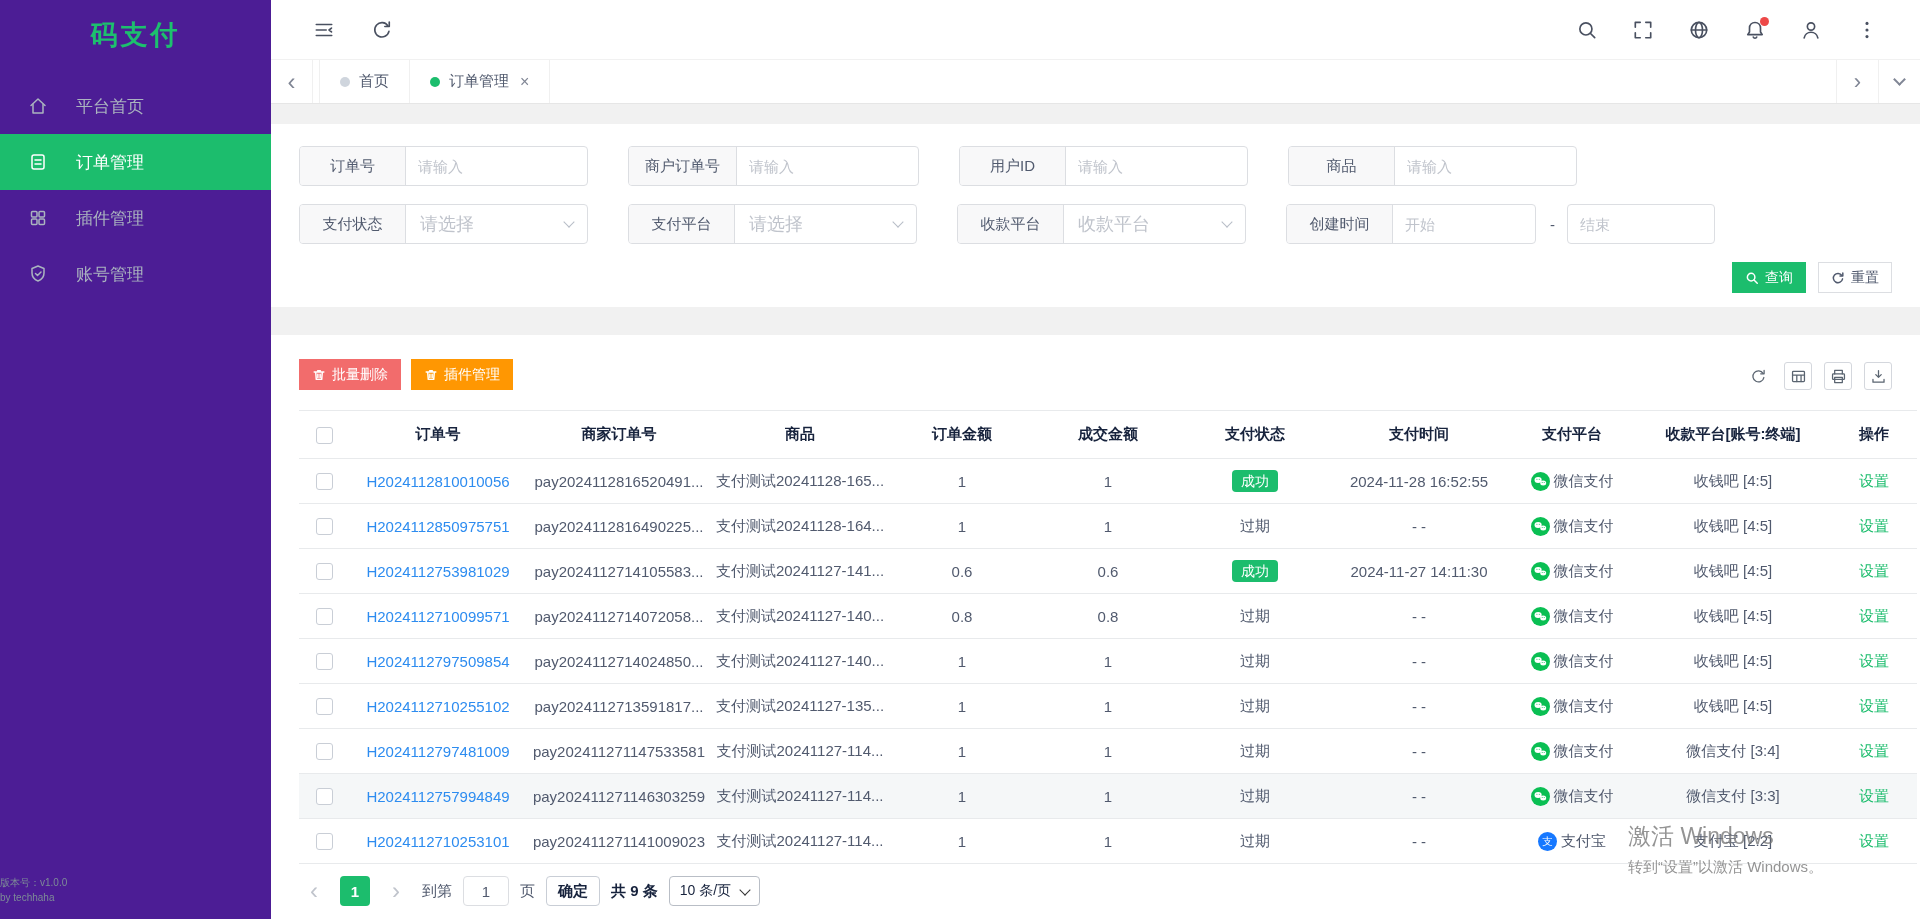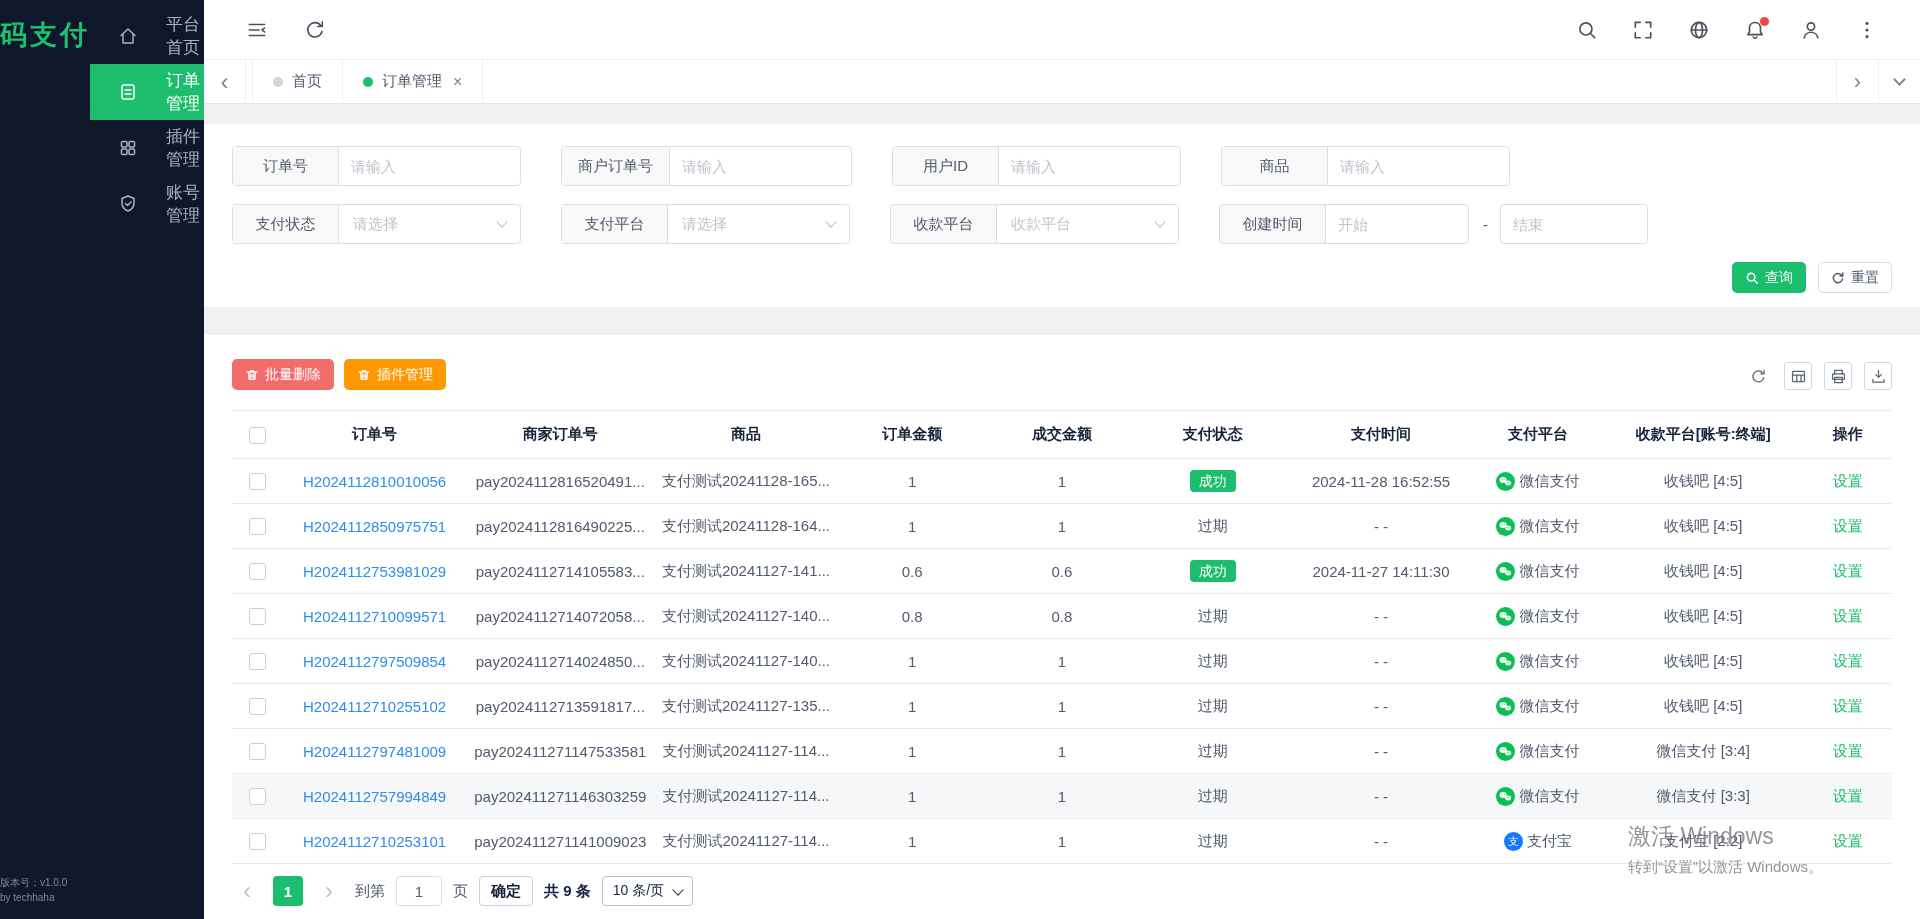--- a/index.html
+++ b/index.html
@@ -1,21 +1,21 @@
 <!DOCTYPE html>
 <html><head>
 <meta charset="utf-8">
 <style>
   *{margin:0;padding:0;box-sizing:border-box}
   html,body{width:1920px;height:919px;overflow:hidden}
   body{font-family:"Liberation Sans","DejaVu Sans",sans-serif;font-size:15px;color:#515a6e;background:#f1f1f1;position:relative}
   .app{display:flex;width:100%;height:100%}
 
   
-  .sidebar{width:204px;background:#0f172a;flex-shrink:0;position:relative;display:flex;}
+  .sidebar{width:271px;background:#4c1d95;flex-shrink:0;position:relative;display:flex;flex-direction:column}
   .logo{height:70px;display:flex;align-items:center;justify-content:center;color:#1dc06e;font-size:27px;font-weight:bold;letter-spacing:3px}
   .menu{flex:1;padding-top:8px}
   .menu-item{height:56px;display:flex;align-items:center;padding-left:28px;gap:28px;font-size:17px;color:#aab4bf;cursor:pointer}
   .menu-item.active{background:#1cbd6d;color:#fff}
   .menu-item svg{width:20px;height:20px;stroke:currentColor;fill:none;stroke-width:1.5;stroke-linecap:round;stroke-linejoin:round;flex-shrink:0}
   .version{position:absolute;bottom:14px;width:100%;color:#7d8b97;font-size:10px;line-height:1.45}
 
   
   .main{flex:1;display:flex;flex-direction:column;min-width:0}
   .header{height:59px;background:#fff;display:flex;align-items:center;padding:0 42px;flex-shrink:0}
@@ -41,28 +41,28 @@
   
   .content{flex:1;display:flex;flex-direction:column;background:#f1f1f1;min-height:0}
   .card{background:#fff}
   .filter-card{margin-top:20px;padding:22px 28px 14px}
   .filter-row{display:flex;align-items:center;margin-bottom:18px}
   .fgroup{display:flex;height:40px;border:1px solid #dcdee2;border-radius:4px;background:#fff;overflow:hidden;margin-right:40px;flex-shrink:0}
   .fg-label{background:#f8f8f9;border-right:1px solid #dcdee2;display:flex;align-items:center;justify-content:center;padding:0 16px;min-width:106px;font-size:15px;color:#515a6e;white-space:nowrap}
   .fg-input{border:none;outline:none;width:181px;padding:0 12px;font-size:15px;color:#515a6e;background:transparent}
   .fg-input::placeholder{color:#c0c4cc}
   .fg-select{width:181px;display:flex;align-items:center;justify-content:space-between;padding:0 14px;cursor:pointer}
-  .fg-select .ph{color:#c0c4cc;font-size:15px}
+  .fg-select .ph{color:#c0c4cc;font-size:18px}
   .caret{width:8px;height:8px;border-right:1.6px solid #b7bdc7;border-bottom:1.6px solid #b7bdc7;transform:rotate(45deg);margin-top:-4px;flex-shrink:0}
   .fgroup.date .fg-input{width:142px}
   .date-sep{margin:0 12px 0 -26px;color:#515a6e}
   .input-standalone{height:40px;width:148px;border:1px solid #dcdee2;border-radius:4px;padding:0 12px;font-size:15px;color:#515a6e;outline:none}
   .input-standalone::placeholder{color:#c0c4cc}
   .filter-actions{display:flex;justify-content:flex-end;gap:12px;margin-top:4px}
-  .btn{height:31px;padding:0 12px;border-radius:5px;font-size:14px;display:inline-flex;align-items:center;gap:6px;cursor:pointer;border:1px solid transparent;white-space:nowrap}
+  .btn{height:31px;padding:0 12px;border-radius:0;font-size:14px;display:inline-flex;align-items:center;gap:6px;cursor:pointer;border:1px solid transparent;white-space:nowrap}
   .btn svg{width:14px;height:14px;stroke:currentColor;fill:none;stroke-width:1.7;stroke-linecap:round;stroke-linejoin:round}
   .btn-search{background:#1cbd6d;color:#fff}
   .btn-reset{background:#fff;border-color:#dcdee2;color:#515a6e}
   .btn-danger{background:#f26c6c;color:#fff}
   .btn-warn{background:#ff9702;color:#fff}
 
   
   .table-card{margin-top:28px;flex:1;padding:24px 28px 0;display:flex;flex-direction:column;min-height:0}
   .table-toolbar{display:flex;align-items:flex-end;gap:10px;margin-bottom:20px}
   .tool-icons{margin-left:auto;display:flex;align-items:center;gap:12px}

